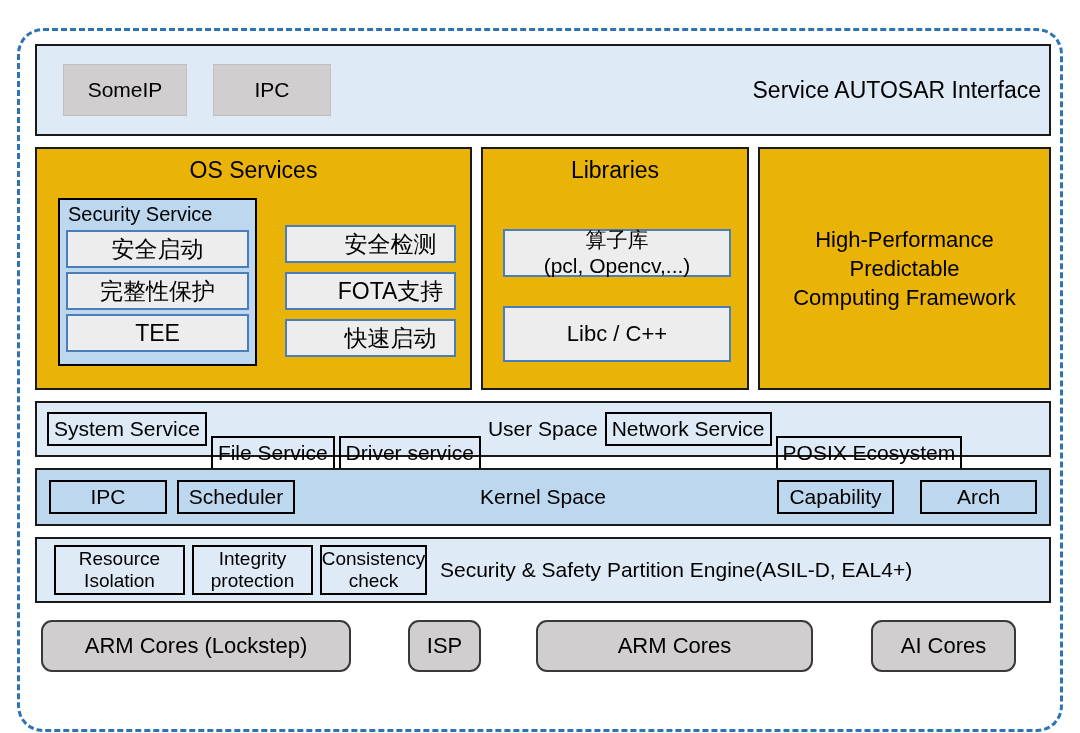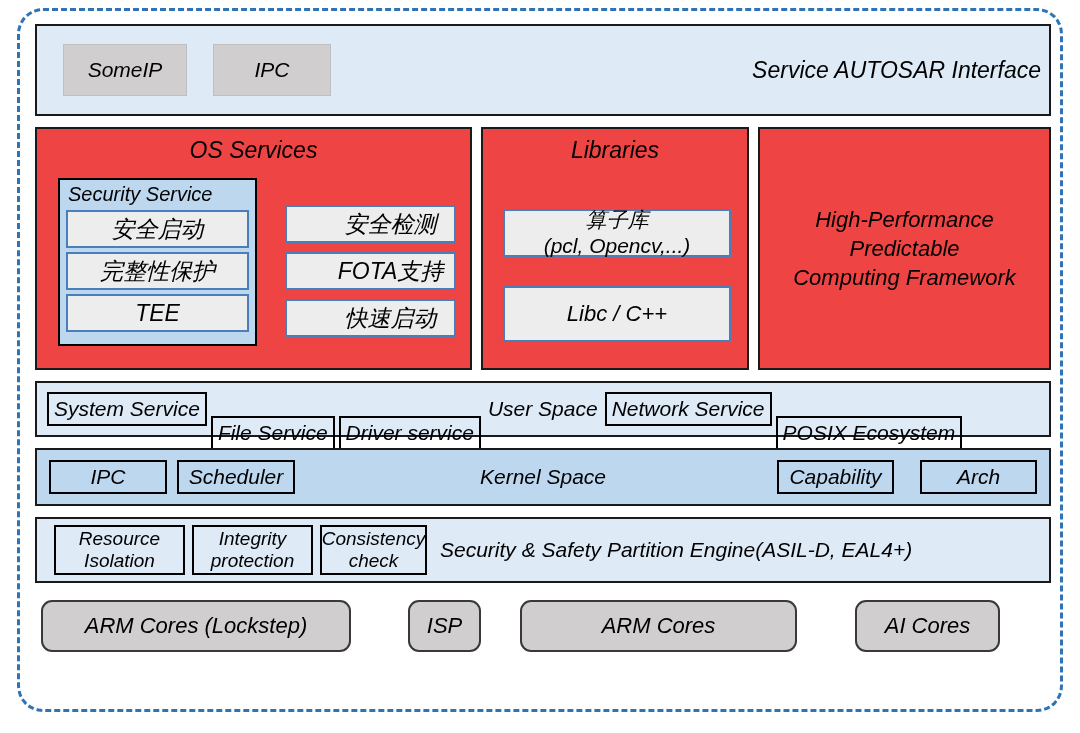--- a/index.html
+++ b/index.html
@@ -12,28 +12,27 @@
     height: 733px;
     font-family: "Liberation Sans", "DejaVu Sans", sans-serif;
     color: #000000;
     overflow: hidden;
   }
 
   
   #stack-diagram {
     position: absolute;
     left: 17px;
-    top: 8px;
+    top: 28px;
     width: 1046px;
     height: 704px;
     box-sizing: border-box;
     border: 3px dashed #2E74B5;
     border-radius: 26px;
     padding: 13px 14px;
-    font-style: italic;
   }
 
   .band {
     box-sizing: border-box;
     position: relative;
     border: 2px solid #1a1a1a;
     width: 1016px;
     margin-left: 1px;
   }
   .band-light { background: #DEEAF6; }
@@ -73,21 +72,21 @@
   #services-row {
     display: flex;
     height: 243px;
     margin-bottom: 11px;
     margin-left: 1px;
     width: 1016px;
   }
   .col {
     box-sizing: border-box;
     border: 2px solid #1a1a1a;
-    background: #ef4444;
+    background: #eab308;
     position: relative;
   }
   #os-services-col { width: 437px; }
   #libraries-col   { width: 268px; margin-left: 9px; }
   #framework-col   { width: 293px; margin-left: 9px;
                      display: flex; align-items: center; justify-content: center; }
 
   .col-title {
     text-align: center;
     font-size: 23px;
@@ -278,21 +277,21 @@
     border-radius: 11px;
     height: 52px;
     display: flex;
     align-items: center;
     justify-content: center;
     font-size: 22px;
     white-space: nowrap;
   }
   #hw-arm-lockstep { width: 310px; }
   #hw-isp          { width: 73px;  margin-left: 57px; }
-  #hw-arm-cores    { width: 277px; margin-left: 39px; }
+  #hw-arm-cores    { width: 277px; margin-left: 55px; }
   #hw-ai-cores     { width: 145px; margin-left: 58px; }
 </style>
 </head>
 <body>
 
 <div id="stack-diagram">
 
   <div class="band band-light" id="adaptive-interface-band">
     <div class="grey-chip" id="chip-someip">
       <span>SomeIP</span>

